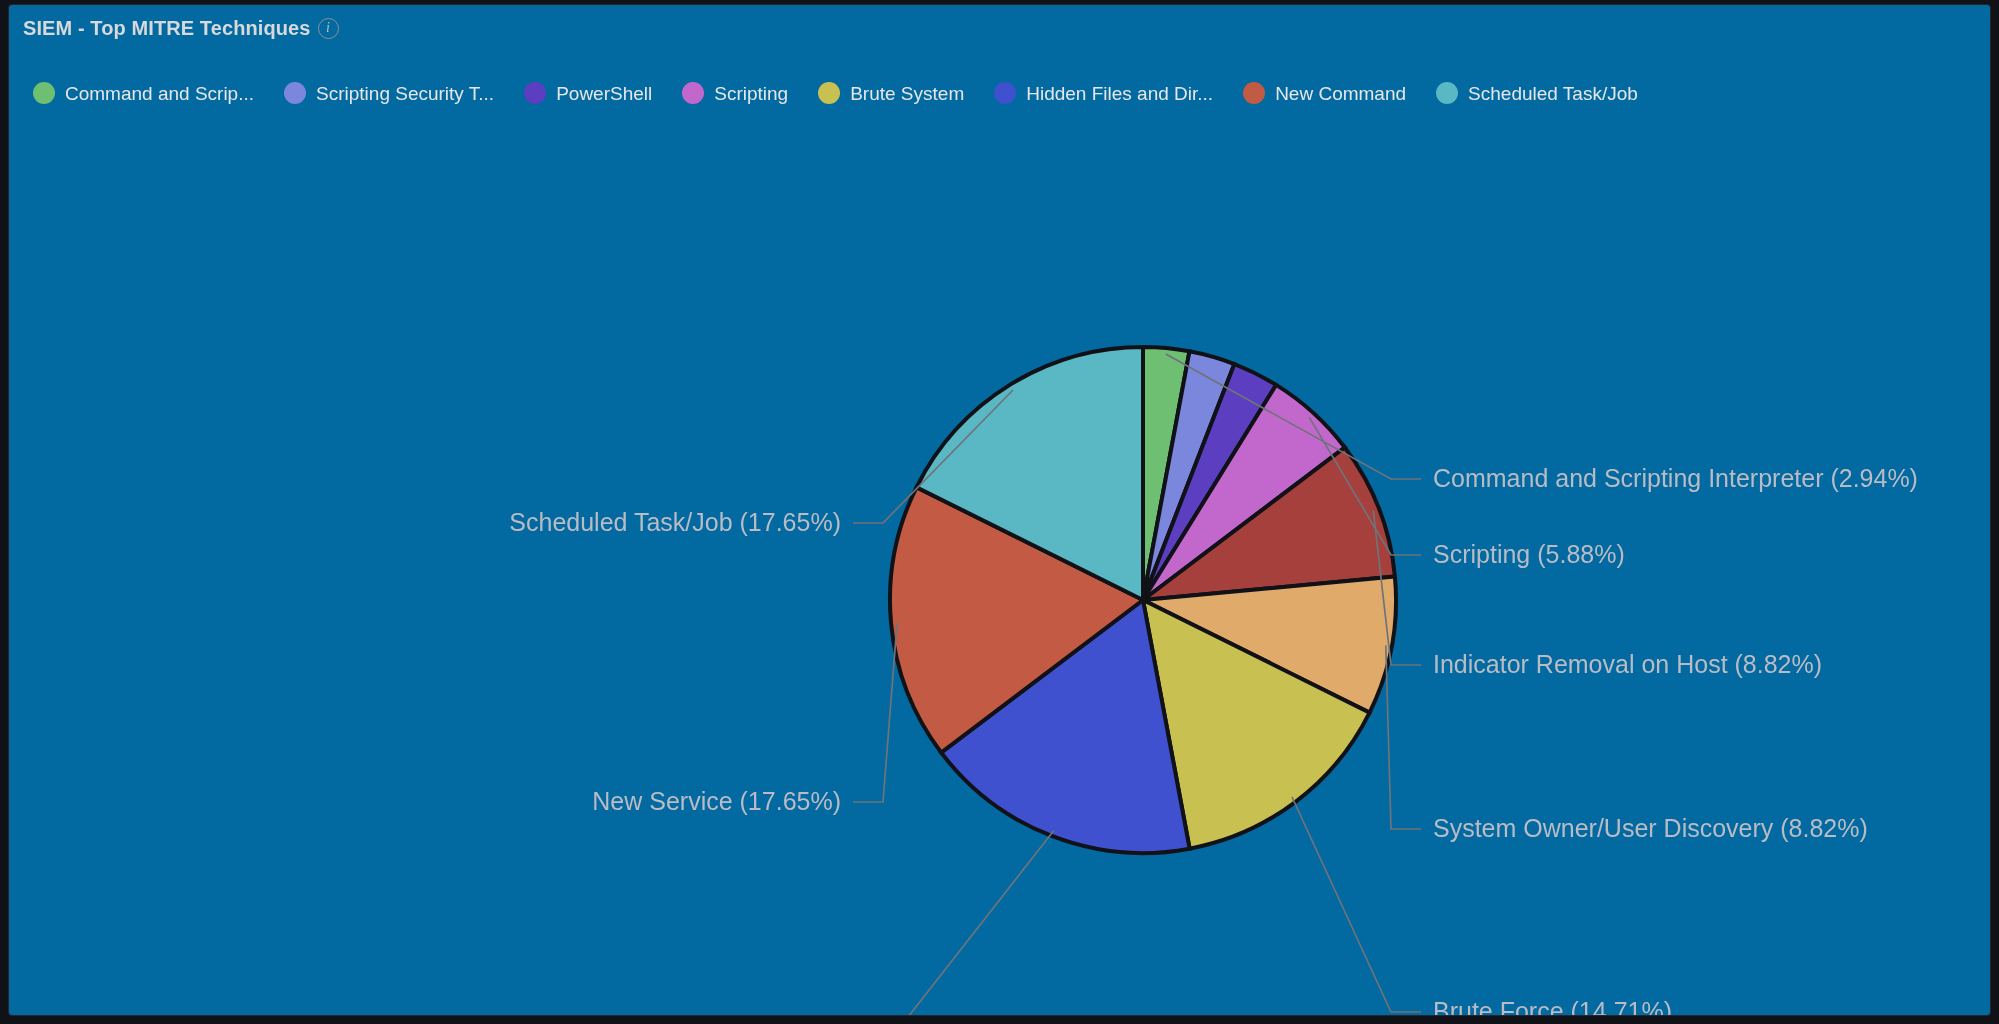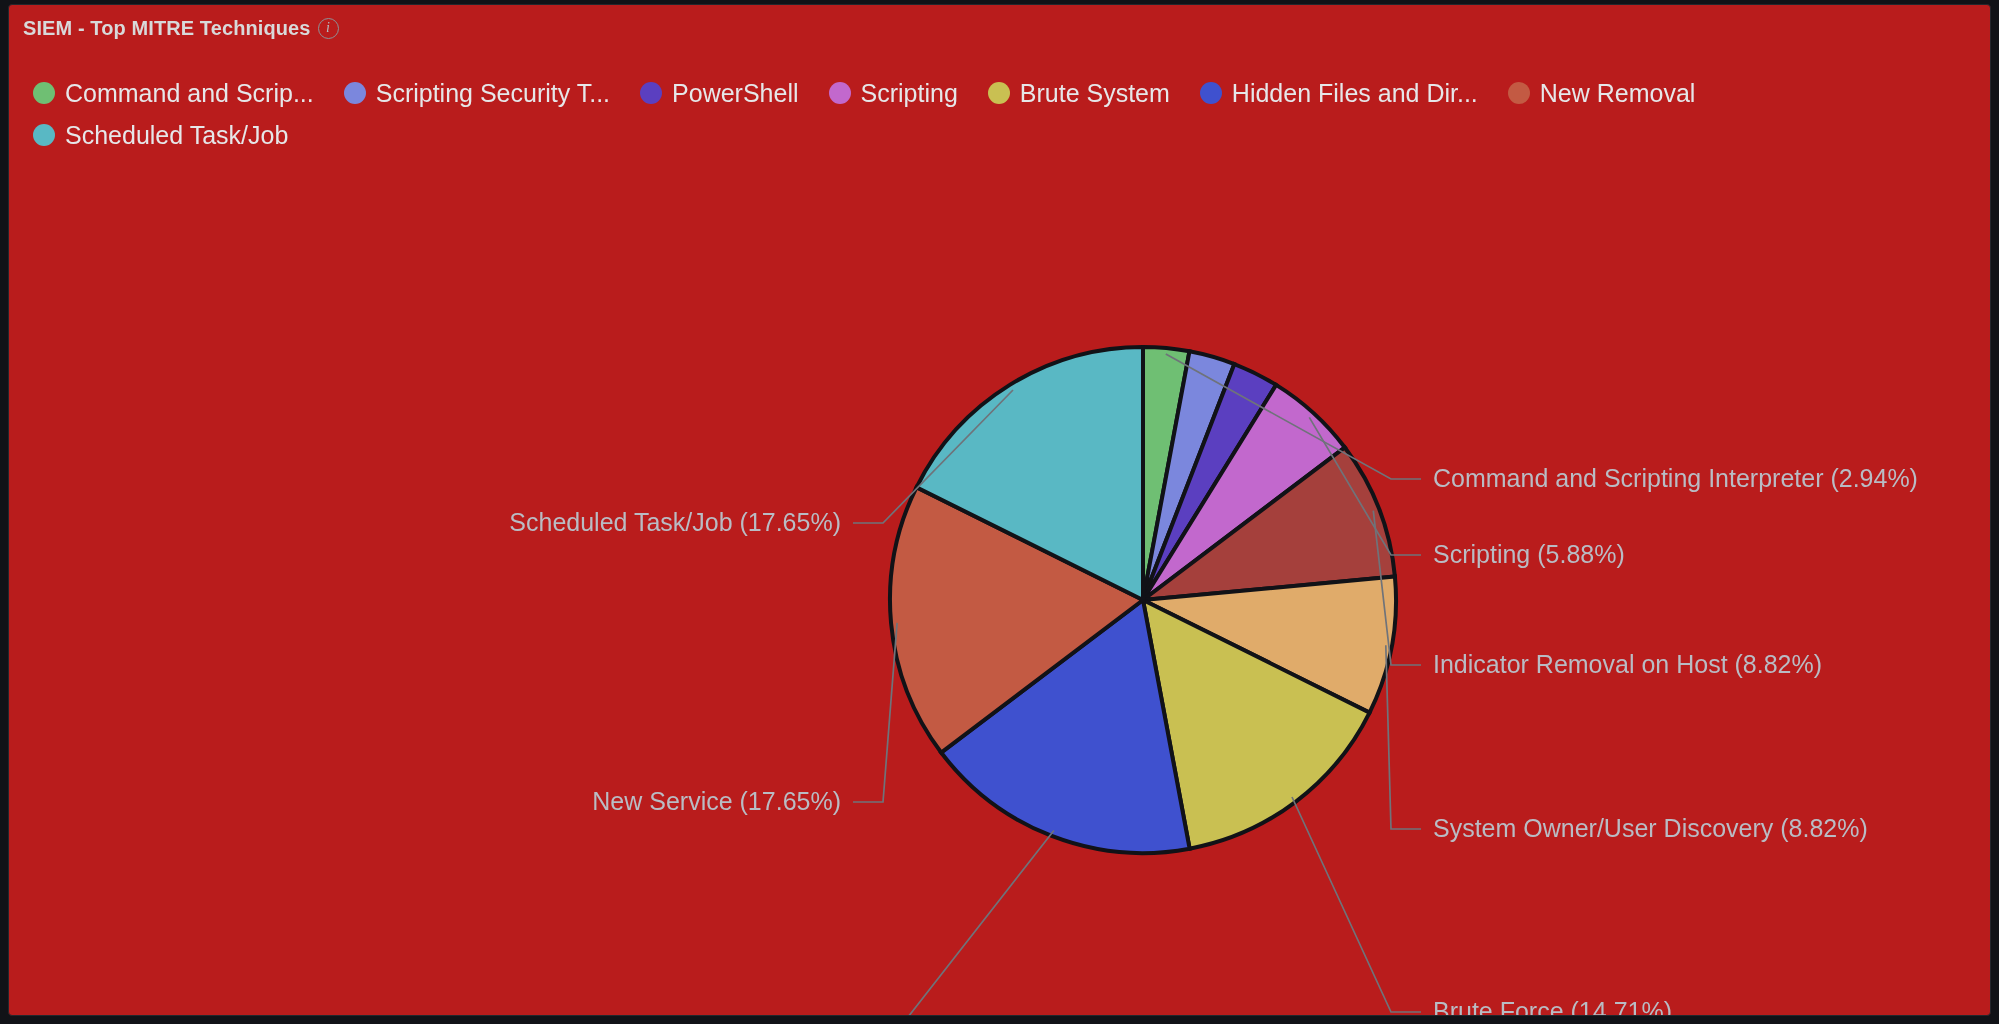--- a/index.html
+++ b/index.html
@@ -12,21 +12,21 @@
     height: 1024px;
     font-family: "Liberation Sans", sans-serif;
     overflow: hidden;
   }
   .panel {
     position: absolute;
     left: 8px;
     top: 4px;
     width: 1983px;
     height: 1012px;
-    background: #b91c1c;
+    background: #0369a1;
     border: 1px solid #24262c;
     border-radius: 4px;
     box-sizing: border-box;
     overflow: hidden;
   }
   .panel-header {
     position: absolute;
     left: 0; top: 0;
     height: 46px;
     display: flex;
@@ -77,21 +77,21 @@
     height: 32px;
   }
   .legend-swatch {
     width: 22px;
     height: 22px;
     border-radius: 50%;
     flex: 0 0 auto;
   }
   .legend-label {
     color: #e6e7e9;
-    font-size: 25px;
+    font-size: 19px;
     white-space: nowrap;
     line-height: 1;
   }
   .chart-area {
     position: absolute;
     left: 0;
     top: 170px;
     width: 1983px;
     height: 840px;
     text-decoration: underline;
@@ -146,21 +146,21 @@
       <div class="legend-item">
         <span class="legend-swatch" style="background: rgb(201, 192, 82);"></span>
         <span class="legend-label">Brute System</span>
       </div>
       <div class="legend-item">
         <span class="legend-swatch" style="background: rgb(63, 81, 207);"></span>
         <span class="legend-label">Hidden Files and Dir...</span>
       </div>
       <div class="legend-item">
         <span class="legend-swatch" style="background: rgb(195, 90, 67);"></span>
-        <span class="legend-label">New Removal</span>
+        <span class="legend-label">New Command</span>
       </div>
       <div class="legend-item">
         <span class="legend-swatch" style="background: rgb(89, 184, 196);"></span>
         <span class="legend-label">Scheduled Task/Job</span>
       </div>
     </div>
 
   <div class="chart-area">
     <svg class="pie" id="pie-svg" width="1983" height="840" viewBox="0 0 1983 840">
         <path class="slice" fill="#6fbf73" d="M 1134 425 L 1134.00 172.00 A 253 253 0 0 1 1180.47 176.30 Z"></path>

